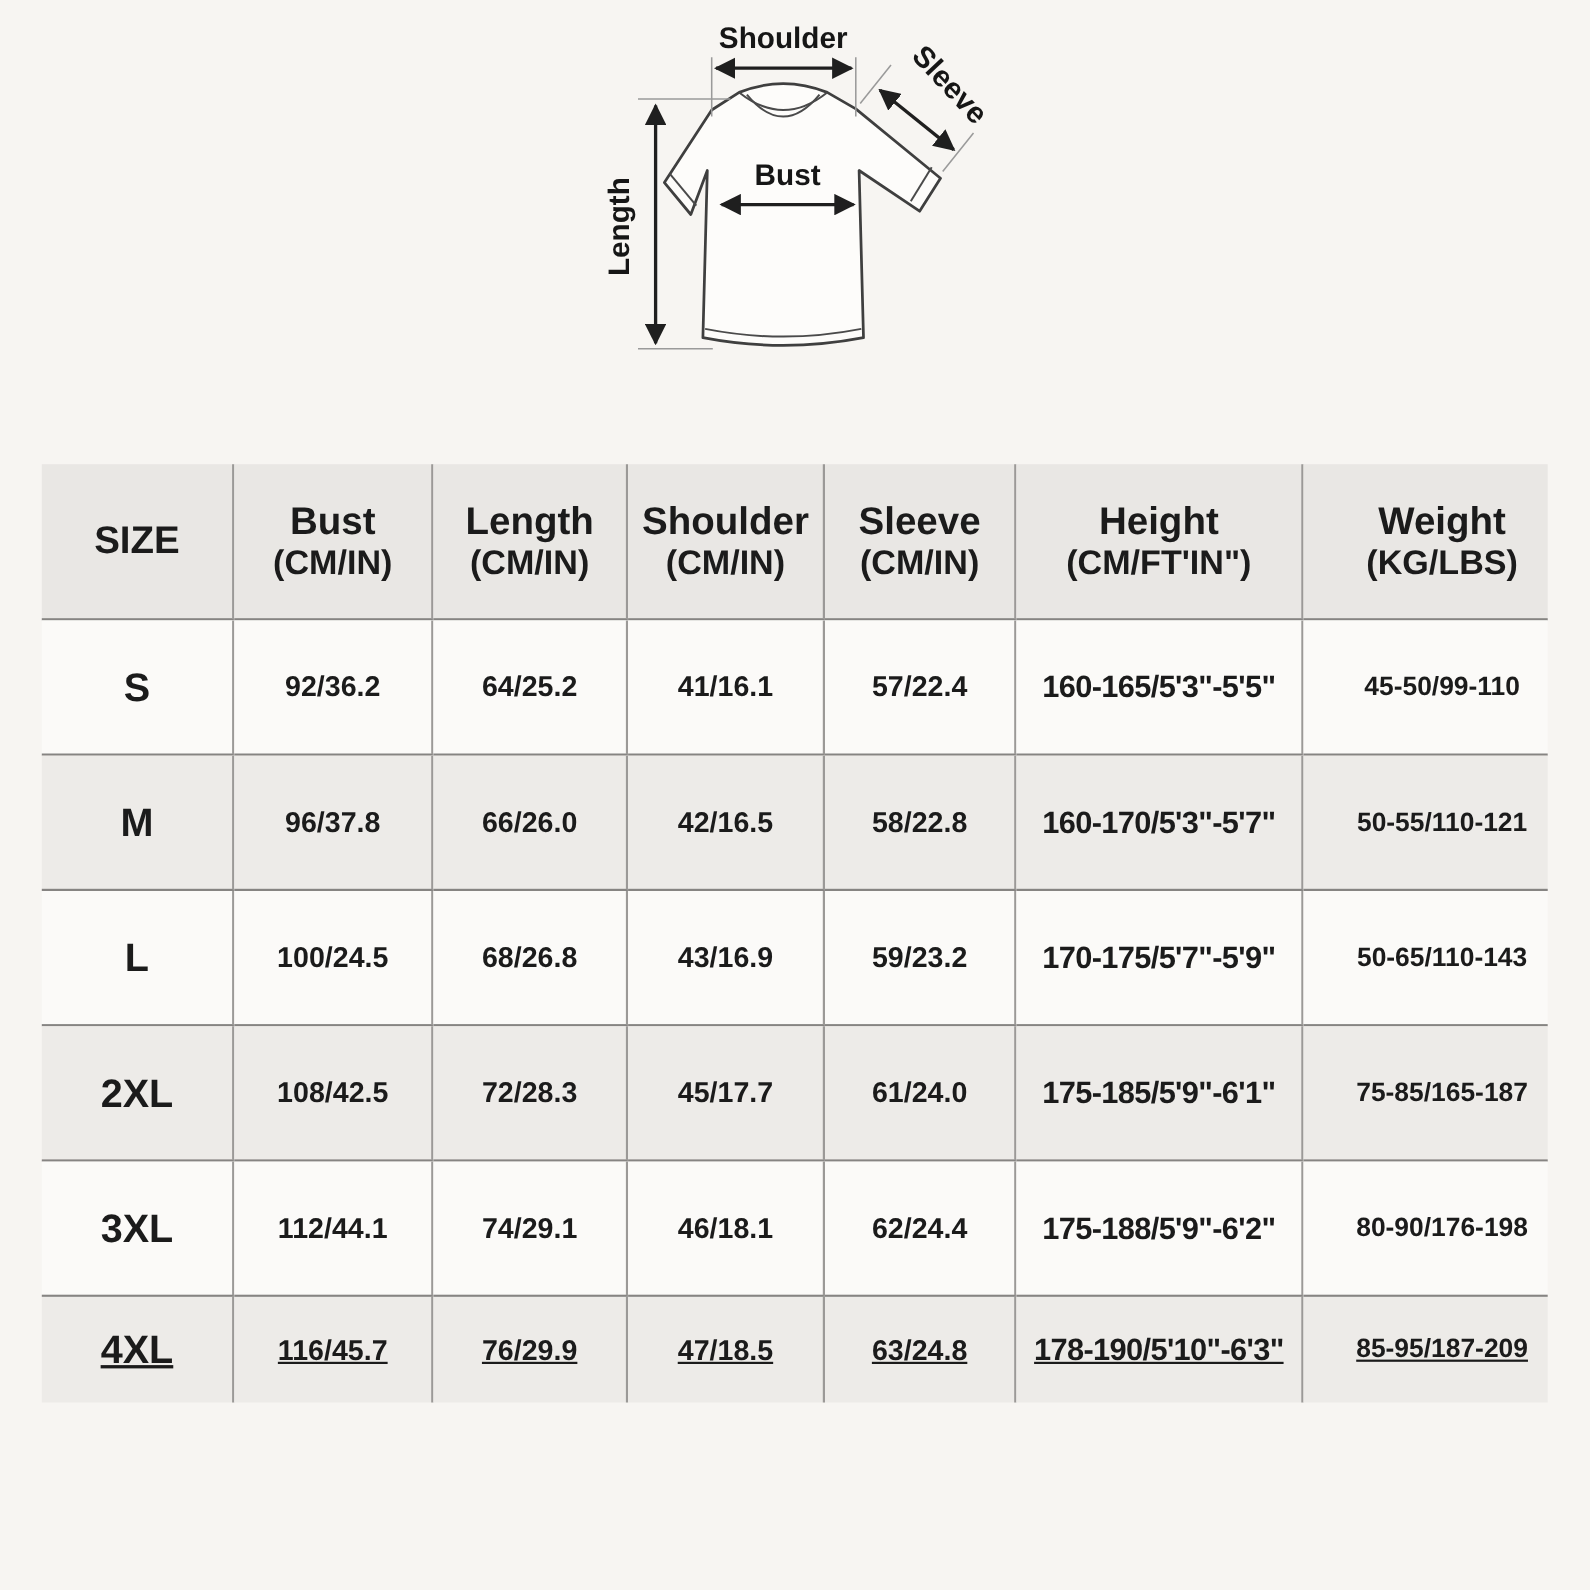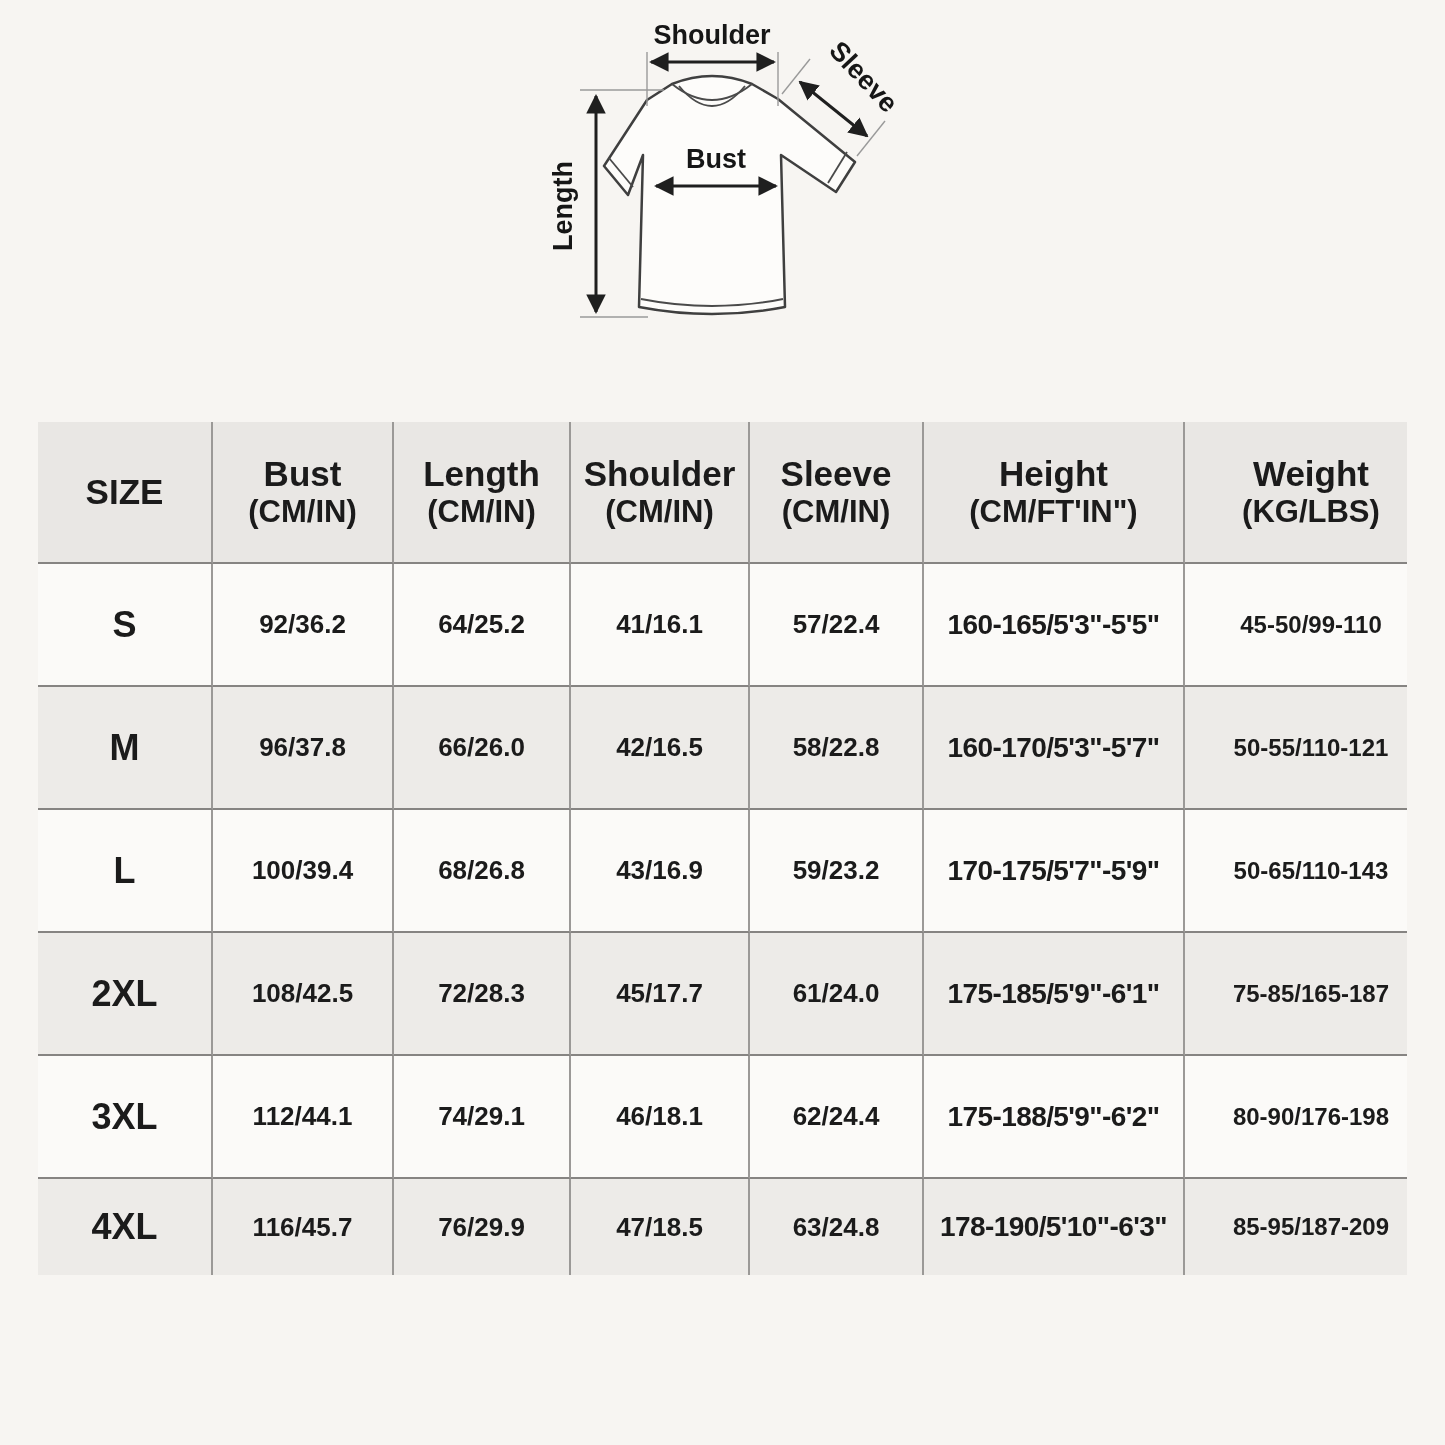--- a/index.html
+++ b/index.html
@@ -27,21 +27,21 @@
     position:absolute;left:38px;top:422px;width:1369px;
     border-collapse:separate;border-spacing:0;table-layout:fixed;
   }
   .chart th,.chart td{
     padding:0;text-align:center;vertical-align:middle;
     border-right:2px solid #9b9997;
     border-bottom:2px solid #868482;
     overflow:hidden;white-space:nowrap;
   }
   .chart th:last-child,.chart td:last-child{border-right:none;padding-left:30px;}
-  .chart tbody tr:last-child td{border-bottom:none;}
+  .chart tbody tr:last-child td{border-bottom:none;text-decoration:underline;}
   .chart thead th{background:#e9e7e4;height:140px;font-weight:bold;}
   .h-label{font-size:35px;line-height:1.18;}
   .h-sub{font-size:31px;line-height:1.18;}
   .chart tbody td{height:121px;font-weight:bold;font-size:26px;background:#fbfaf8;}
   .chart tbody tr:nth-child(even) td{background:#edebe8;}
   .chart tbody tr:last-child td{height:96px;}
   .chart td.col-size{font-size:36px;}
   .chart td.col-height{font-size:28px;letter-spacing:-0.6px;}
   .chart td.col-weight{font-size:24px;}
 </style>
@@ -141,21 +141,21 @@
           <td class="col-size">M</td>
           <td class="col-bust">96/37.8</td>
           <td class="col-length">66/26.0</td>
           <td class="col-shoulder">42/16.5</td>
           <td class="col-sleeve">58/22.8</td>
           <td class="col-height">160-170/5'3"-5'7"</td>
           <td class="col-weight">50-55/110-121</td>
         </tr>
         <tr>
           <td class="col-size">L</td>
-          <td class="col-bust">100/39.4</td>
+          <td class="col-bust">100/24.5</td>
           <td class="col-length">68/26.8</td>
           <td class="col-shoulder">43/16.9</td>
           <td class="col-sleeve">59/23.2</td>
           <td class="col-height">170-175/5'7"-5'9"</td>
           <td class="col-weight">50-65/110-143</td>
         </tr>
         <tr>
           <td class="col-size">2XL</td>
           <td class="col-bust">108/42.5</td>
           <td class="col-length">72/28.3</td>

